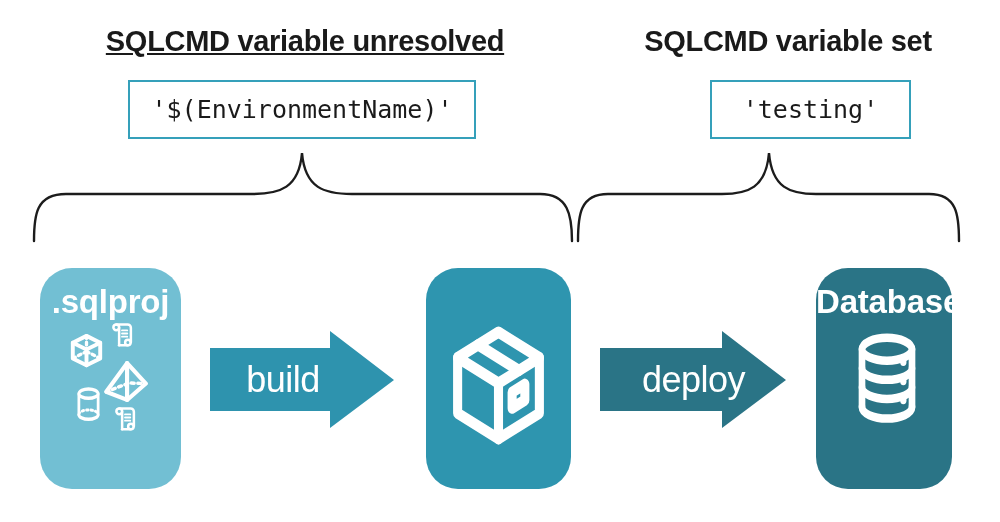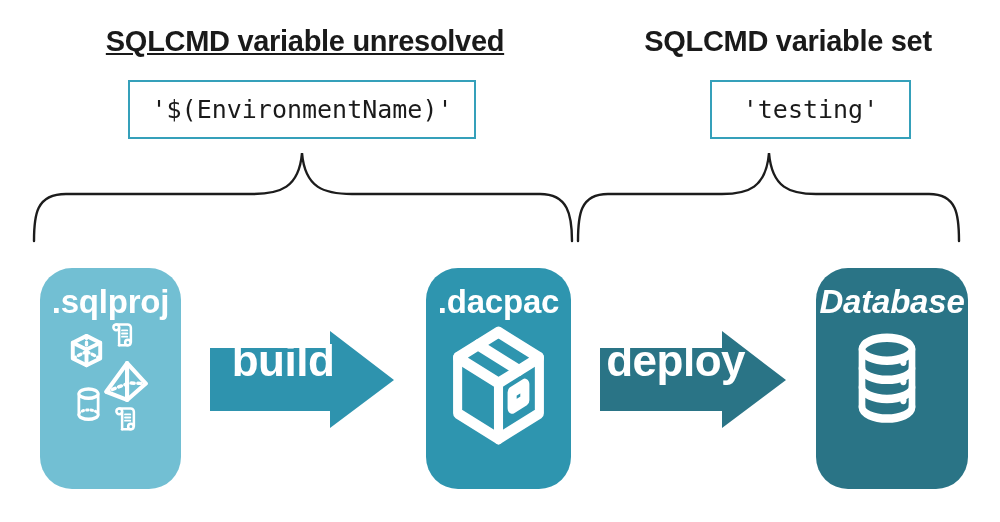--- a/index.html
+++ b/index.html
@@ -28,37 +28,37 @@
   }
   #codebox-unresolved{left:128px;width:348px;}
   #codebox-set{left:668px;width:201px;margin-left:42px;}
   .brace{position:absolute;left:0;top:0;width:1000px;height:522px;pointer-events:none;}
   .brace path{fill:none;stroke:var(--brace);stroke-width:2.4;stroke-linecap:round;}
   .card{
     position:absolute;top:268px;height:221px;border-radius:32px;box-sizing:border-box;
   }
   #card-sqlproj{left:40px;width:141px;background:var(--stage-sqlproj);}
   #card-dacpac{left:426px;width:145px;background:var(--stage-dacpac);}
-  #card-database{left:816px;width:152px;background:var(--stage-database);font-style:italic;}
+  #card-database{left:816px;width:136px;background:var(--stage-database);}
   .card-title{
     margin-top:15px;text-align:center;font-size:33px;font-weight:bold;
     color:var(--label-text);letter-spacing:-0.2px;
   }
   .icon{position:absolute;}
   .wicon path,.wicon circle,.wicon ellipse{
     fill:none;stroke:#fff;stroke-width:2;stroke-linecap:round;stroke-linejoin:round;
   }
   .wicon .dash{stroke-width:1.7;}
   .wicon .wdot{fill:#fff;stroke:none;}
   .arrow-svg{position:absolute;left:0;top:0;width:1000px;height:522px;pointer-events:none;}
   .poly-build{fill:var(--arrow-build);}
   .poly-deploy{fill:var(--arrow-deploy);}
   .arrow-label{
-    position:absolute;top:341px;width:140px;height:40px;line-height:40px;
-    text-align:center;font-size:44px;font-weight:bold;color:var(--label-text);
+    position:absolute;top:360px;width:140px;height:40px;line-height:40px;
+    text-align:center;font-size:36px;font-weight:normal;color:var(--label-text);
     letter-spacing:-0.5px;
   }
   #label-build{left:213px;}
   #label-deploy{left:605px;text-align:right;}
 </style>
 </head>
 <body>
 
 <div class="canvas">
 
@@ -121,21 +121,20 @@
       <circle cx="6.6" cy="5" r="2.3"></circle>
       <path d="M6.6 2.7 H15.7 A2.6 2.6 0 0 1 18.3 5.3 V17"></path>
       <path d="M8.9 5.3 V19.4"></path>
       <circle cx="15.9" cy="17.2" r="2.2"></circle>
       <path d="M8.9 19.4 H15.9"></path>
       <path d="M11.2 7.5 H15.4 M11.2 10 H15.4 M11.2 12.5 H15.4" style="stroke-width:1.5"></path>
     </svg>
   </div>
 
   <div class="card" id="card-dacpac">
-    <div class="card-title">.dacpac</div>
     <svg class="icon wicon" style="left:18px;top:50px" width="109" height="136" viewBox="0 0 24 24" preserveAspectRatio="none">
       <path d="M12 2.5 L21 7 L12 11.5 L3 7 Z"></path>
       <path d="M7.5 4.75 L16.5 9.25"></path>
       <path d="M3 7 V16.8 L12 21.3 V11.5"></path>
       <path d="M21 7 V16.8 L12 21.3"></path>
       <path d="M15 13.1 L17.8 11.7 V14.5 L15 15.9 Z"></path>
     </svg>
   </div>
 
   <div class="card" id="card-database">

